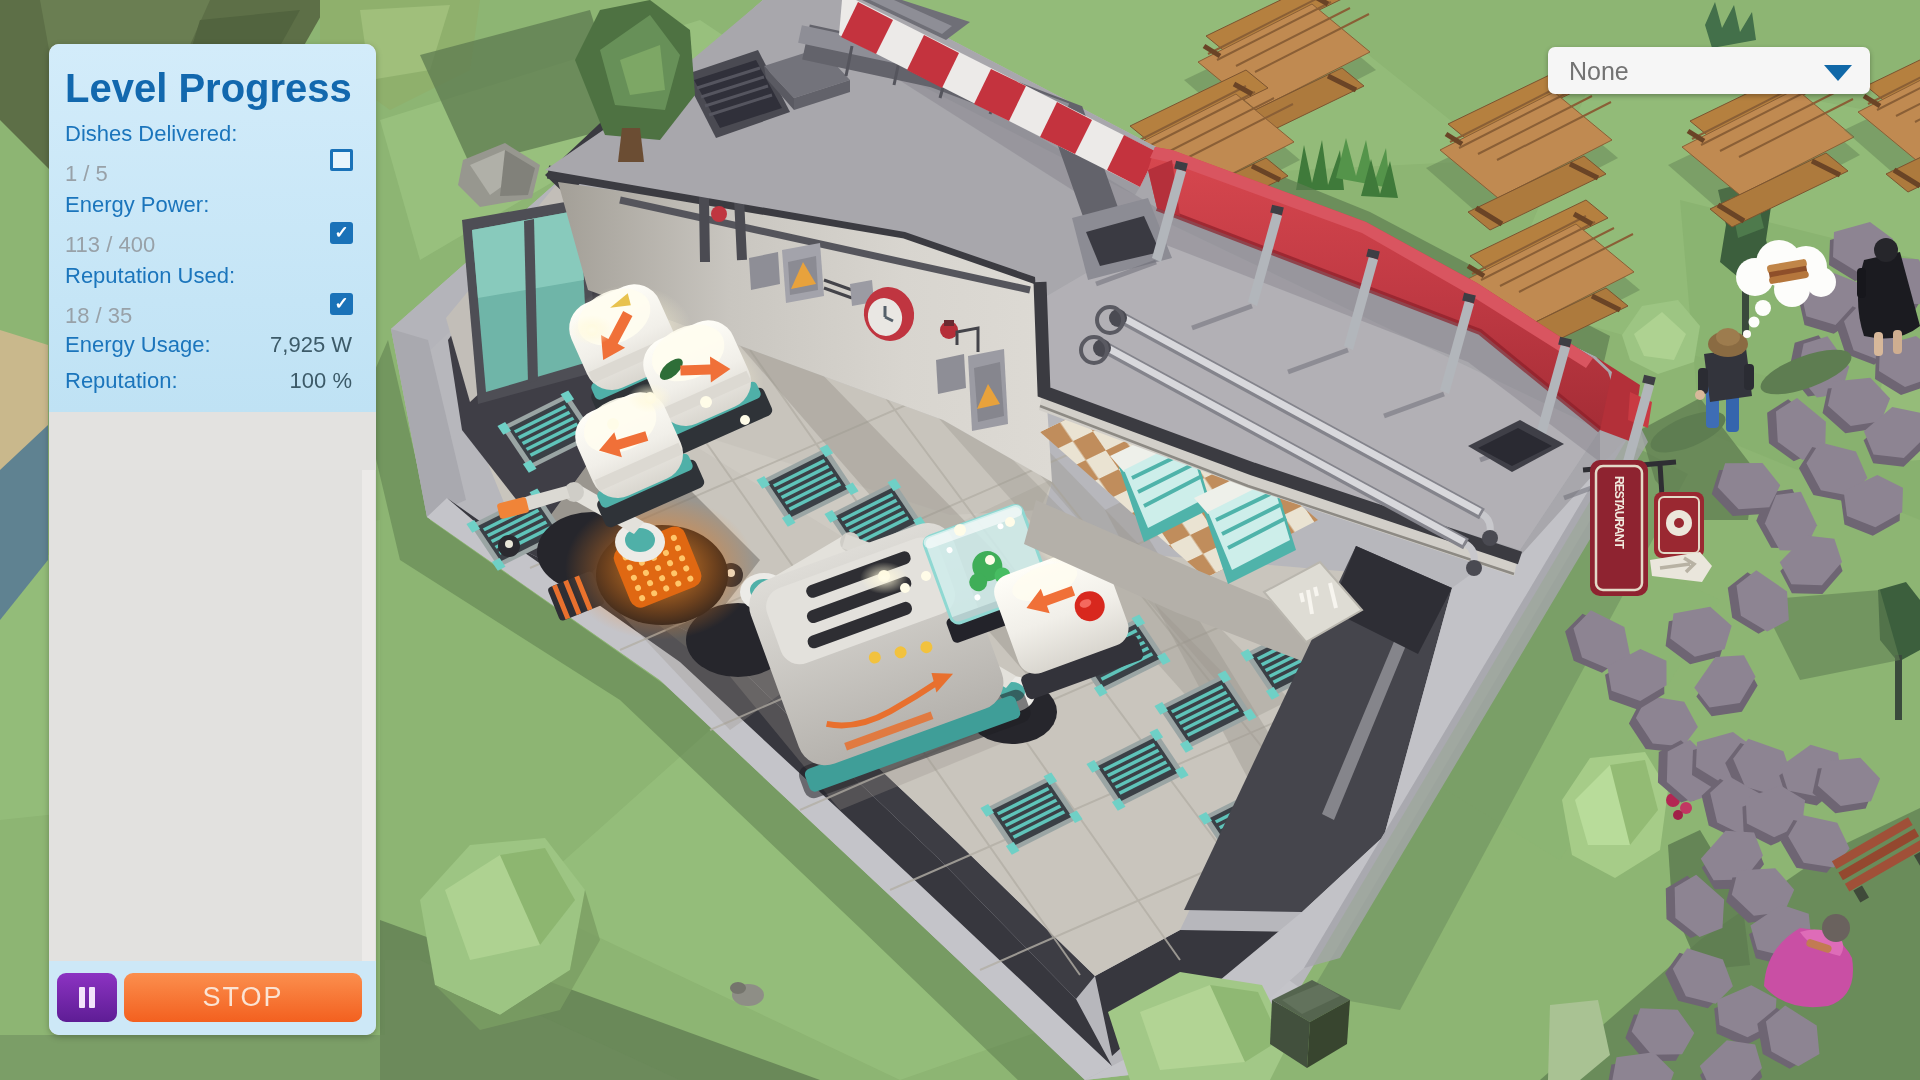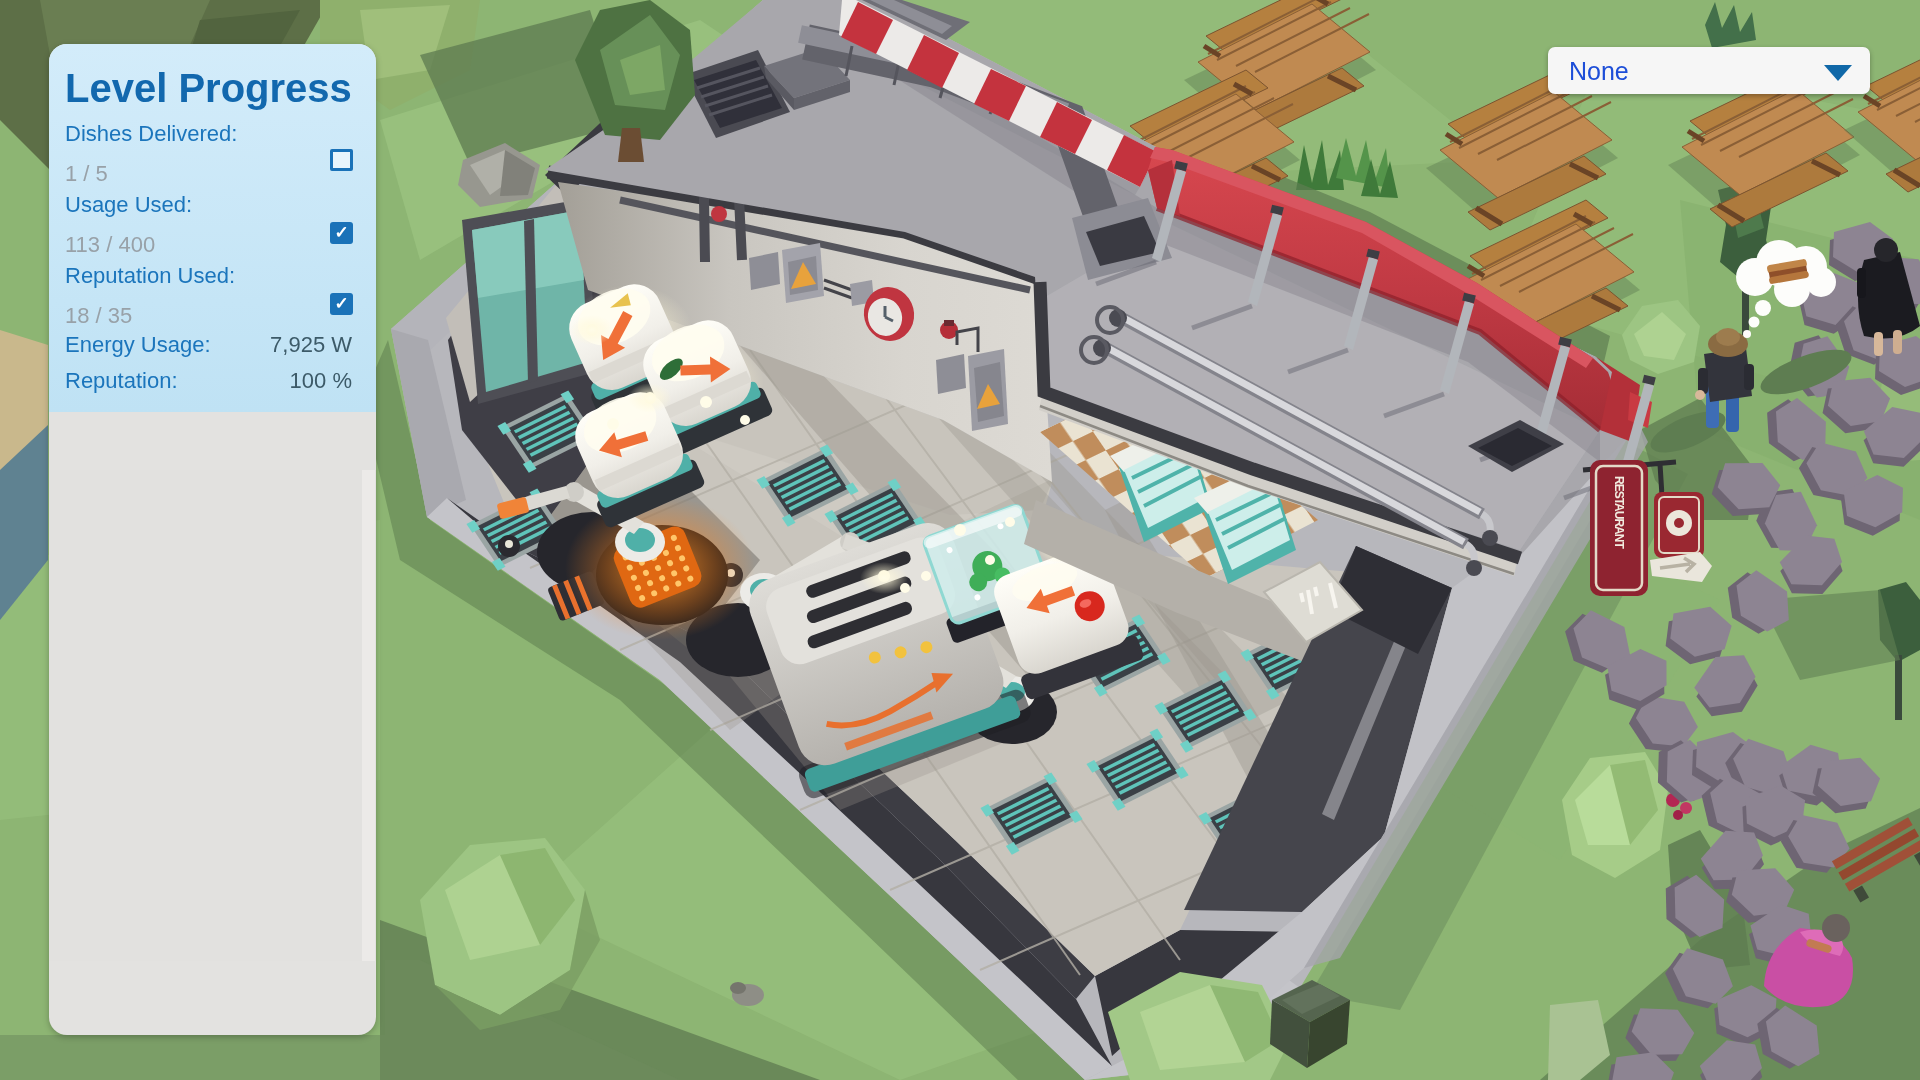--- a/index.html
+++ b/index.html
@@ -1,36 +1,36 @@
 <!DOCTYPE html>
 <html><head>
 <meta charset="utf-8">
 <style>
 html,body{margin:0;padding:0;width:1920px;height:1080px;overflow:hidden;background:#8fb875;font-family:"Liberation Sans",sans-serif;}
 #scene{position:absolute;left:0;top:0;}
-#panel{position:absolute;left:49px;top:44px;width:327px;height:991px;border-radius:18px;background:#e3e2e0;box-shadow:0 2px 6px rgba(0,0,0,.25);overflow:hidden;}
+#panel{position:absolute;left:49px;top:44px;width:327px;height:991px;border-radius:10px;background:#e3e2e0;box-shadow:0 2px 6px rgba(0,0,0,.25);overflow:hidden;}
 #panel .top{position:absolute;left:0;top:0;width:100%;height:368px;background:linear-gradient(180deg,#d3ecfa 0%,#c5e5f6 70%,#bfe2f4 100%);}
 #panel h1{margin:0;position:absolute;left:16px;top:22px;font-size:40px;font-weight:bold;color:#1268ae;letter-spacing:0px;}
 .lab{position:absolute;left:16px;font-size:22px;color:#1b75bc;text-align:center;}
 .val{position:absolute;left:16px;font-size:22px;color:#98a1a8;margin-top:12px;}
 .rval{position:absolute;right:24px;font-size:22px;color:#3c5a68;text-align:center;}
 .cb{position:absolute;left:281px;width:17px;height:16px;border:3px solid #1a72b8;border-radius:2px;background:rgba(255,255,255,.55);}
 .cbf{position:absolute;left:281px;width:23px;height:22px;border-radius:3px;background:#1a72b8;color:#fff;font-size:17px;font-weight:bold;text-align:center;line-height:22px;}
 #blt{position:absolute;left:0;top:368px;width:327px;height:58px;background:#bfe2f4;}
 #blt .ic{position:absolute;left:3px;top:3px;width:52px;height:52px;border-radius:10px;background:#2ea12e;}
 #blt .tx{position:absolute;left:66px;top:16px;font-size:23px;color:#28618b;}
 #list{position:absolute;left:0;top:426px;width:327px;height:491px;background:#e2e1df;}
 #list .sb{position:absolute;right:1px;top:0px;width:13px;height:491px;background:#eceae8;}
 #bot{position:absolute;left:0;top:917px;width:327px;height:74px;background:#cde8f7;}
 #pause{position:absolute;left:8px;top:12px;width:60px;height:49px;border-radius:9px;background:linear-gradient(180deg,#8c33c2,#5e1d95);color:#f3e7fa;}
 #pause b{position:absolute;left:22px;top:14px;width:6px;height:21px;background:#f2e4fb;border-radius:1px;}
 #pause b+b{left:32px;}
 #stop{position:absolute;left:75px;top:12px;width:238px;height:49px;border-radius:9px;background:linear-gradient(180deg,#fb8f4e,#f3601f);color:#fbe3d3;font-size:27px;text-align:center;line-height:49px;letter-spacing:2px;}
 #dd{position:absolute;left:1548px;top:47px;width:322px;height:47px;border-radius:7px;background:#f6f6f6;box-shadow:0 2px 5px rgba(0,0,0,.3);}
-#dd .t{position:absolute;left:21px;top:10px;font-size:25px;color:#1d4ed8;}
+#dd .t{position:absolute;left:21px;top:10px;font-size:25px;color:#737373;}
 #dd .a{position:absolute;right:18px;top:18px;width:0;height:0;border-left:14px solid transparent;border-right:14px solid transparent;border-top:16px solid #1068a8;}
 </style>
 </head>
 <body>
 <svg id="scene" width="1920" height="1080" viewBox="0 0 1920 1080">
 <defs>
 <linearGradient id="redg" x1="0" y1="0" x2="0" y2="1">
 <stop offset="0" stop-color="#d8484f"></stop>
         <stop offset="0.5" stop-color="#c13a44"></stop>
         <stop offset="1" stop-color="#a52d36"></stop>
@@ -710,21 +710,21 @@
  <div class="top"></div>
 
  <h1>Level Progress</h1>
 
  <div class="lab" style="top:77px">Dishes Delivered:</div>
 
  <div class="val" style="top:105px">1 / 5</div>
 
  <div class="cb" style="top:105px"></div>
 
- <div class="lab" style="top:148px">Usage Used:</div>
+ <div class="lab" style="top:148px">Energy Power:</div>
 
  <div class="val" style="top:176px">113 / 400</div>
 
  <div class="cbf" style="top:178px">✓</div>
 
  <div class="lab" style="top:219px">Reputation Used:</div>
 
  <div class="val" style="top:247px">18 / 35</div>
 
  <div class="cbf" style="top:249px">✓</div>
@@ -733,18 +733,27 @@
  <div class="rval" style="top:288px">7,925 W</div>
 
  <div class="lab" style="top:324px">Reputation:</div>
  <div class="rval" style="top:324px">100 %</div>
 
 
  <div id="list">
       <div class="sb"></div>
     </div>
 
+ <div id="bot">
+
+  <div id="pause">
+        <b></b>
+        <b></b>
+      </div>
+
+  <div id="stop">STOP</div>
+ </div>
 </div>
 
 <div id="dd">
  <div class="t">None</div>
  <div class="a"></div>
 </div>
 
 </body></html>

